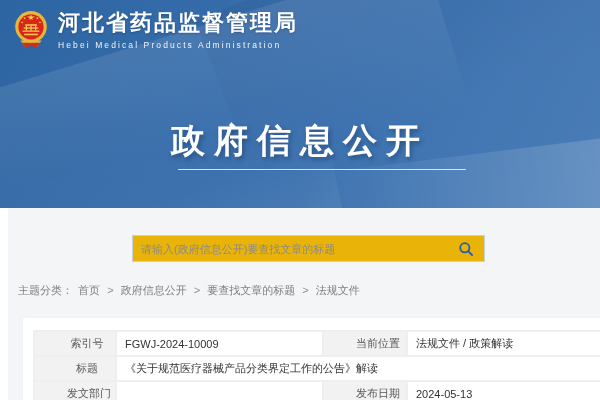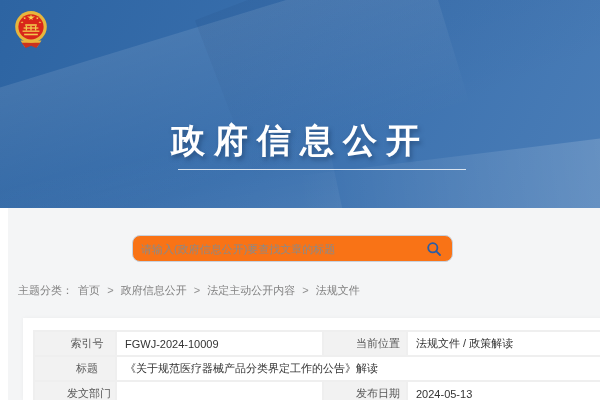--- a/index.html
+++ b/index.html
@@ -30,22 +30,22 @@
   .banner-title{
     position:absolute;top:118px;left:0;width:600px;text-align:center;
     color:#fff;font-size:34px;font-weight:bold;letter-spacing:9px;
     text-shadow:2px 3px 4px rgba(25,55,95,.5);
   }
   .banner-underline{position:absolute;top:169px;left:178px;width:288px;height:1px;
     background:rgba(255,255,255,.78);}
   
   .page{position:absolute;top:208px;left:8px;width:592px;height:192px;background:#f4f5f6;}
   .search-box{
-    position:absolute;top:27px;left:124px;width:321px;height:27px;
-    background:#f97316;border:1px solid #c7d1dd;border-radius:8px;
+    position:absolute;top:27px;left:124px;width:353px;height:27px;
+    background:#eab308;border:1px solid #c7d1dd;border-radius:0;
     display:flex;align-items:center;box-sizing:border-box;
   }
   .search-box input{
     flex:1;border:none;outline:none;background:transparent;
     font-size:11px;color:#333;padding:0 8px;
     font-family:"Liberation Sans","DejaVu Sans",sans-serif;
   }
   .search-box input::placeholder{color:#8a8a8a;}
   .search-btn{border:none;background:transparent;width:36px;height:25px;cursor:pointer;
     display:flex;align-items:center;justify-content:center;padding:0;}
@@ -86,20 +86,24 @@
           <path d="M49 21 L50.4 25.4 L45.9 22.7 L52.1 22.7 L47.6 25.4 Z" fill="#f7d352"></path>
           <rect x="21" y="27" width="22" height="3" fill="#f2c94c"></rect>
           <rect x="18" y="33" width="28" height="2.5" fill="#f2c94c"></rect>
           <rect x="16" y="39" width="32" height="2.5" fill="#f2c94c"></rect>
           <rect x="22" y="30" width="2.5" height="9" fill="#f2c94c"></rect>
           <rect x="30.75" y="30" width="2.5" height="9" fill="#f2c94c"></rect>
           <rect x="39.5" y="30" width="2.5" height="9" fill="#f2c94c"></rect>
           <rect x="19" y="45" width="26" height="3" fill="#f2c94c"></rect>
         </svg>
       </span>
+      <span style="display:flex;flex-direction:column;">
+        <span class="brand-cn">河北省药品监督管理局</span>
+        <span class="brand-en">Hebei Medical Products Administration</span>
+      </span>
     </a>
 
     <div class="banner-title">政府信息公开</div>
     <div class="banner-underline"></div>
   </div>
 
   <div class="page">
 
     <div class="search-box">
       <input type="text" placeholder="请输入(政府信息公开)要查找文章的标题" style="">
@@ -112,21 +116,21 @@
         </span>
       </button>
     </div>
 
     <div class="breadcrumb">
       <span>主题分类：</span>
       <a href="#">首页</a>
       <span class="sep">&gt;</span>
       <a href="#">政府信息公开</a>
       <span class="sep">&gt;</span>
-      <a href="#">法定主动公开内容</a>
+      <a href="#">要查找文章的标题</a>
       <span class="sep">&gt;</span>
       <a href="#">法规文件</a>
     </div>
 
     <div class="card">
       <table class="doc">
         <colgroup>
             <col style="width:82px">
             <col style="width:207px">
             <col style="width:84px">

